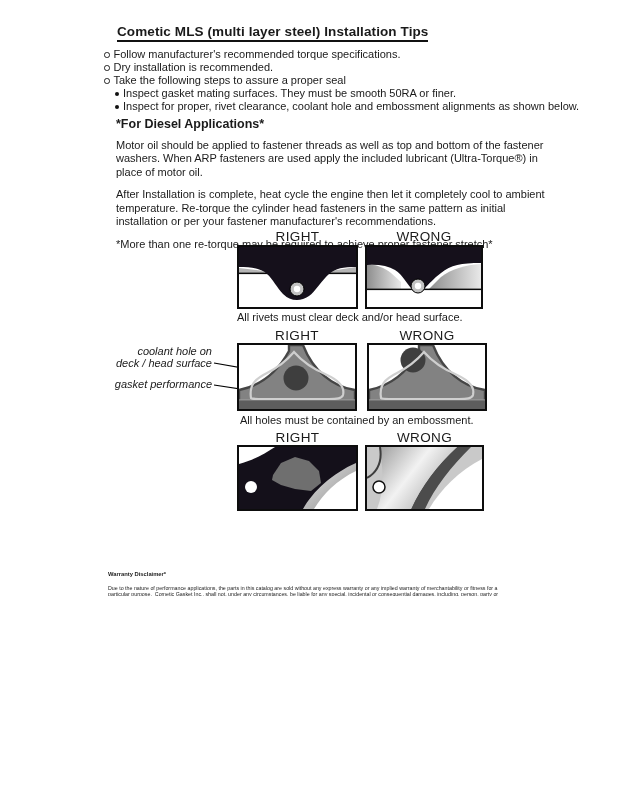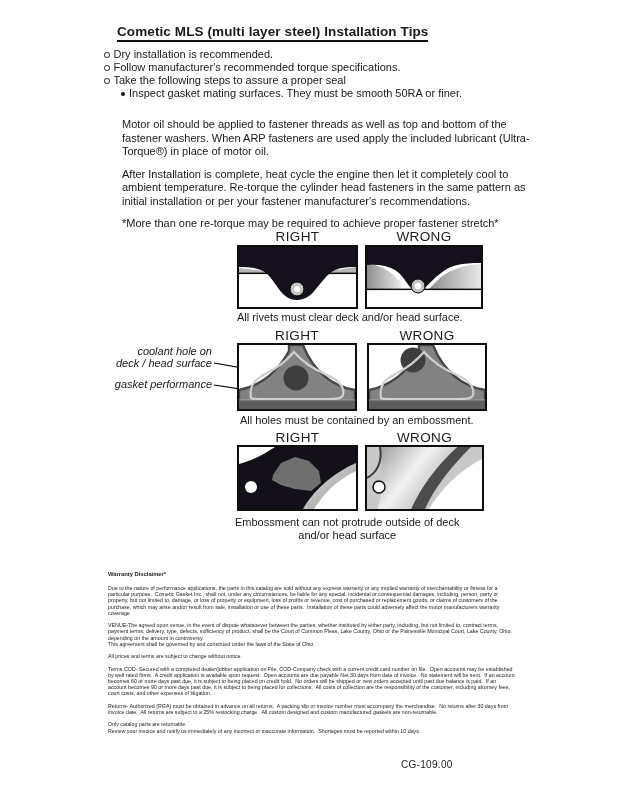--- a/index.html
+++ b/index.html
@@ -1,33 +1,33 @@
 <!DOCTYPE html>
 <html><head>
 <meta charset="utf-8">
 <style>
   html,body { margin:0; padding:0; background:#ffffff; }
   .page {
-    position:relative; width:618px; height:800px; background:#fff;
+    position:relative; width:618px; height:596px; background:#fff;
     font-family:"Liberation Sans","DejaVu Sans",sans-serif; color:#1a1a1a;
     overflow:hidden;
   }
   .title {
     position:absolute; left:117px; top:24px; margin:0;
     font-size:13.5px; font-weight:bold; letter-spacing:0.1px;
     border-bottom:2px solid #111; padding-bottom:1px;
   }
   .tips { position:absolute; left:104px; top:48px; font-size:11px; }
   .tip-row { display:flex; align-items:flex-start; line-height:13px; }
-  .tip-row.sub { margin-left:17px; }
+  .tip-row.sub { margin-left:11px; }
   .marker-circle { flex:none; width:3.5px; height:3.5px; border:1px solid #222; border-radius:50%; margin:4px 4px 0 0; }
   .marker-dot { flex:none; width:4px; height:4px; background:#111; border-radius:50%; margin:4.5px 4px 0 0; }
   .diesel { position:absolute; left:116px; top:118px; width:432px; font-size:11px; line-height:13.5px; }
   .diesel h2 { font-size:12.5px; font-weight:bold; margin:0 0 7px 0; }
-  .diesel p { margin:0 0 9px 6px; white-space:pre-wrap; }
+  .diesel p { margin:0 0 9px 0; white-space:pre-wrap; }
   .fig-label { position:absolute; font-size:13.5px; letter-spacing:0.4px; text-align:center; }
   .panel { position:absolute; box-sizing:border-box; border:2px solid #0d0d0d; background:#fff; }
   .panel svg { display:block; }
   .caption { position:absolute; font-size:11px; line-height:12.5px; white-space:pre-wrap;text-align:center; }
   .annot { position:absolute; width:100px; text-align:right; font-size:11px; line-height:12px;font-style:italic; }
   .overlay { position:absolute; pointer-events:none; }
   .disclaimer { position:absolute; left:108px; top:571px; width:407px; color:#1c1c1c; }
   .disclaimer h3 { font-size:5.8px; margin:0 0 8px 0; font-weight:bold; }
   .disclaimer p { font-size:5.3px; line-height:6.2px; margin:0 0 6.2px 0; white-space:pre-wrap; }
   .code { position:absolute; left:389px; top:759px; font-size:10px; letter-spacing:0.3px;margin-left:12px; }
@@ -35,37 +35,42 @@
 </head>
 <body>
 
 <div class="page">
 
   <h1 class="title">Cometic MLS (multi layer steel) Installation Tips</h1>
 
   <div class="tips">
     <div class="tip-row">
       <span class="marker-circle"></span>
-      <span>Dry installation is recommended.</span>
+      <span>Follow manufacturer's recommended torque specifications.</span>
     </div>
     <div class="tip-row">
       <span class="marker-circle"></span>
-      <span>Follow manufacturer's recommended torque specifications.</span>
+      <span>Dry installation is recommended.</span>
     </div>
     <div class="tip-row">
       <span class="marker-circle"></span>
       <span>Take the following steps to assure a proper seal</span>
     </div>
     <div class="tip-row sub">
       <span class="marker-dot"></span>
       <span>Inspect gasket mating surfaces.  They must be smooth 50RA or finer.</span>
     </div>
+    <div class="tip-row sub">
+      <span class="marker-dot"></span>
+      <span>Inspect for proper, rivet clearance, coolant hole and embossment alignments as shown below.</span>
+    </div>
   </div>
 
   <div class="diesel">
+    <h2>*For Diesel Applications*</h2>
     <p>Motor oil should be applied to fastener threads as well as top and bottom of the fastener washers. When ARP fasteners are used apply the included lubricant (Ultra-Torque®) in place of motor oil.</p>
     <p>After Installation is complete, heat cycle the engine then let it completely cool to ambient temperature. Re-torque the cylinder head fasteners in the same pattern as initial installation or per your fastener manufacturer's recommendations.</p>
     <p>*More than one re-torque may be required to achieve proper fastener stretch*</p>
   </div>
 
   <div class="fig-label" style="left:237px;top:229px;width:121px">RIGHT</div>
   <div class="fig-label" style="left:365px;top:229px;width:118px">WRONG</div>
 
   <div class="panel" style="left:237px;top:245px;width:121px;height:64px">
     <svg width="117" height="60" viewBox="0 0 117 60">
@@ -163,22 +168,20 @@
         </linearGradient>
       </defs>
       <rect x="0" y="0" width="115" height="62" fill="#c9c9c9"></rect>
       <path d="M115,12 L115,62 L62,62 C74,42 92,24 115,12 Z" fill="#ffffff"></path>
       <path d="M90,0 L104,0 C84,20 68,40 58,62 L44,62 C54,40 70,18 90,0 Z" fill="#4c4c4c"></path>
       <path d="M12,0 L90,0 C70,18 54,40 44,62 L10,62 C18,42 16,18 12,0 Z" fill="url(#g3w)"></path>
       <path d="M13,0 C15,12 12,24 0,31" fill="none" stroke="#3d3d3d" stroke-width="2"></path>
       <circle cx="12" cy="40" r="6" fill="#ffffff" stroke="#111" stroke-width="1.5"></circle>
     </svg>
   </div>
-  <div class="caption" style="left:235px;top:516px">Embossment can not protrude outside of deck
-and/or head surface</div>
 
   <div class="disclaimer">
     <h3>Warranty Disclaimer*</h3>
     <p>Due to the nature of performance applications, the parts in this catalog are sold without any express warranty or any implied warranty of merchantability or fitness for a particular purpose.  Cometic Gasket Inc., shall not, under any circumstances, be liable for any special, incidental or consequential damages, including, person, party or property, but not limited to, damage, or loss of property or equipment, loss of profits or revenue, cost of purchased or replacement goods, or claims of customers of the purchase, which may arise and/or result from sale, installation or use of these parts.  Installation of these parts could adversely affect the motor manufacturers warranty coverage.</p>
     <p>VENUE-The agreed upon venue, in the event of dispute whatsoever between the parties, whether instituted by either party, including, but not limited to, contract terms, payment terms, delivery, type, defects, sufficiency of product, shall be the Court of Common Pleas, Lake County, Ohio or the Painesville Municipal Court, Lake County, Ohio, depending on the amount in controversy.
 This agreement shall be governed by and construed under the laws of the State of Ohio.</p>
     <p>All prices and terms are subject to change without notice.</p>
     <p>Terms COD- Secured with a completed dealer/jobber application on File, COD-Company check with a current credit card number on file.  Open accounts may be established by well rated firms.  A credit application is available upon request.  Open accounts are due payable Net 30 days from date of invoice.  No statement will be sent.  If an account becomes 60 or more days past due, it is subject to being placed on credit hold.  No orders will be shipped or new orders accepted until past due balance is paid.  If an account becomes 90 or more days past due, it is subject to being placed for collections.  All costs of collection are the responsibility of the customer, including attorney fees, court costs, and other expenses of litigation.</p>
     <p>Returns- Authorized (RGA) must be obtained in advance on all returns.  A packing slip or invoice number must accompany the merchandise.  No returns after 30 days from invoice date.  All returns are subject to a 25% restocking charge.  All custom designed and custom manufactured gaskets are non-returnable.</p>
     <p>Only catalog parts are returnable.

